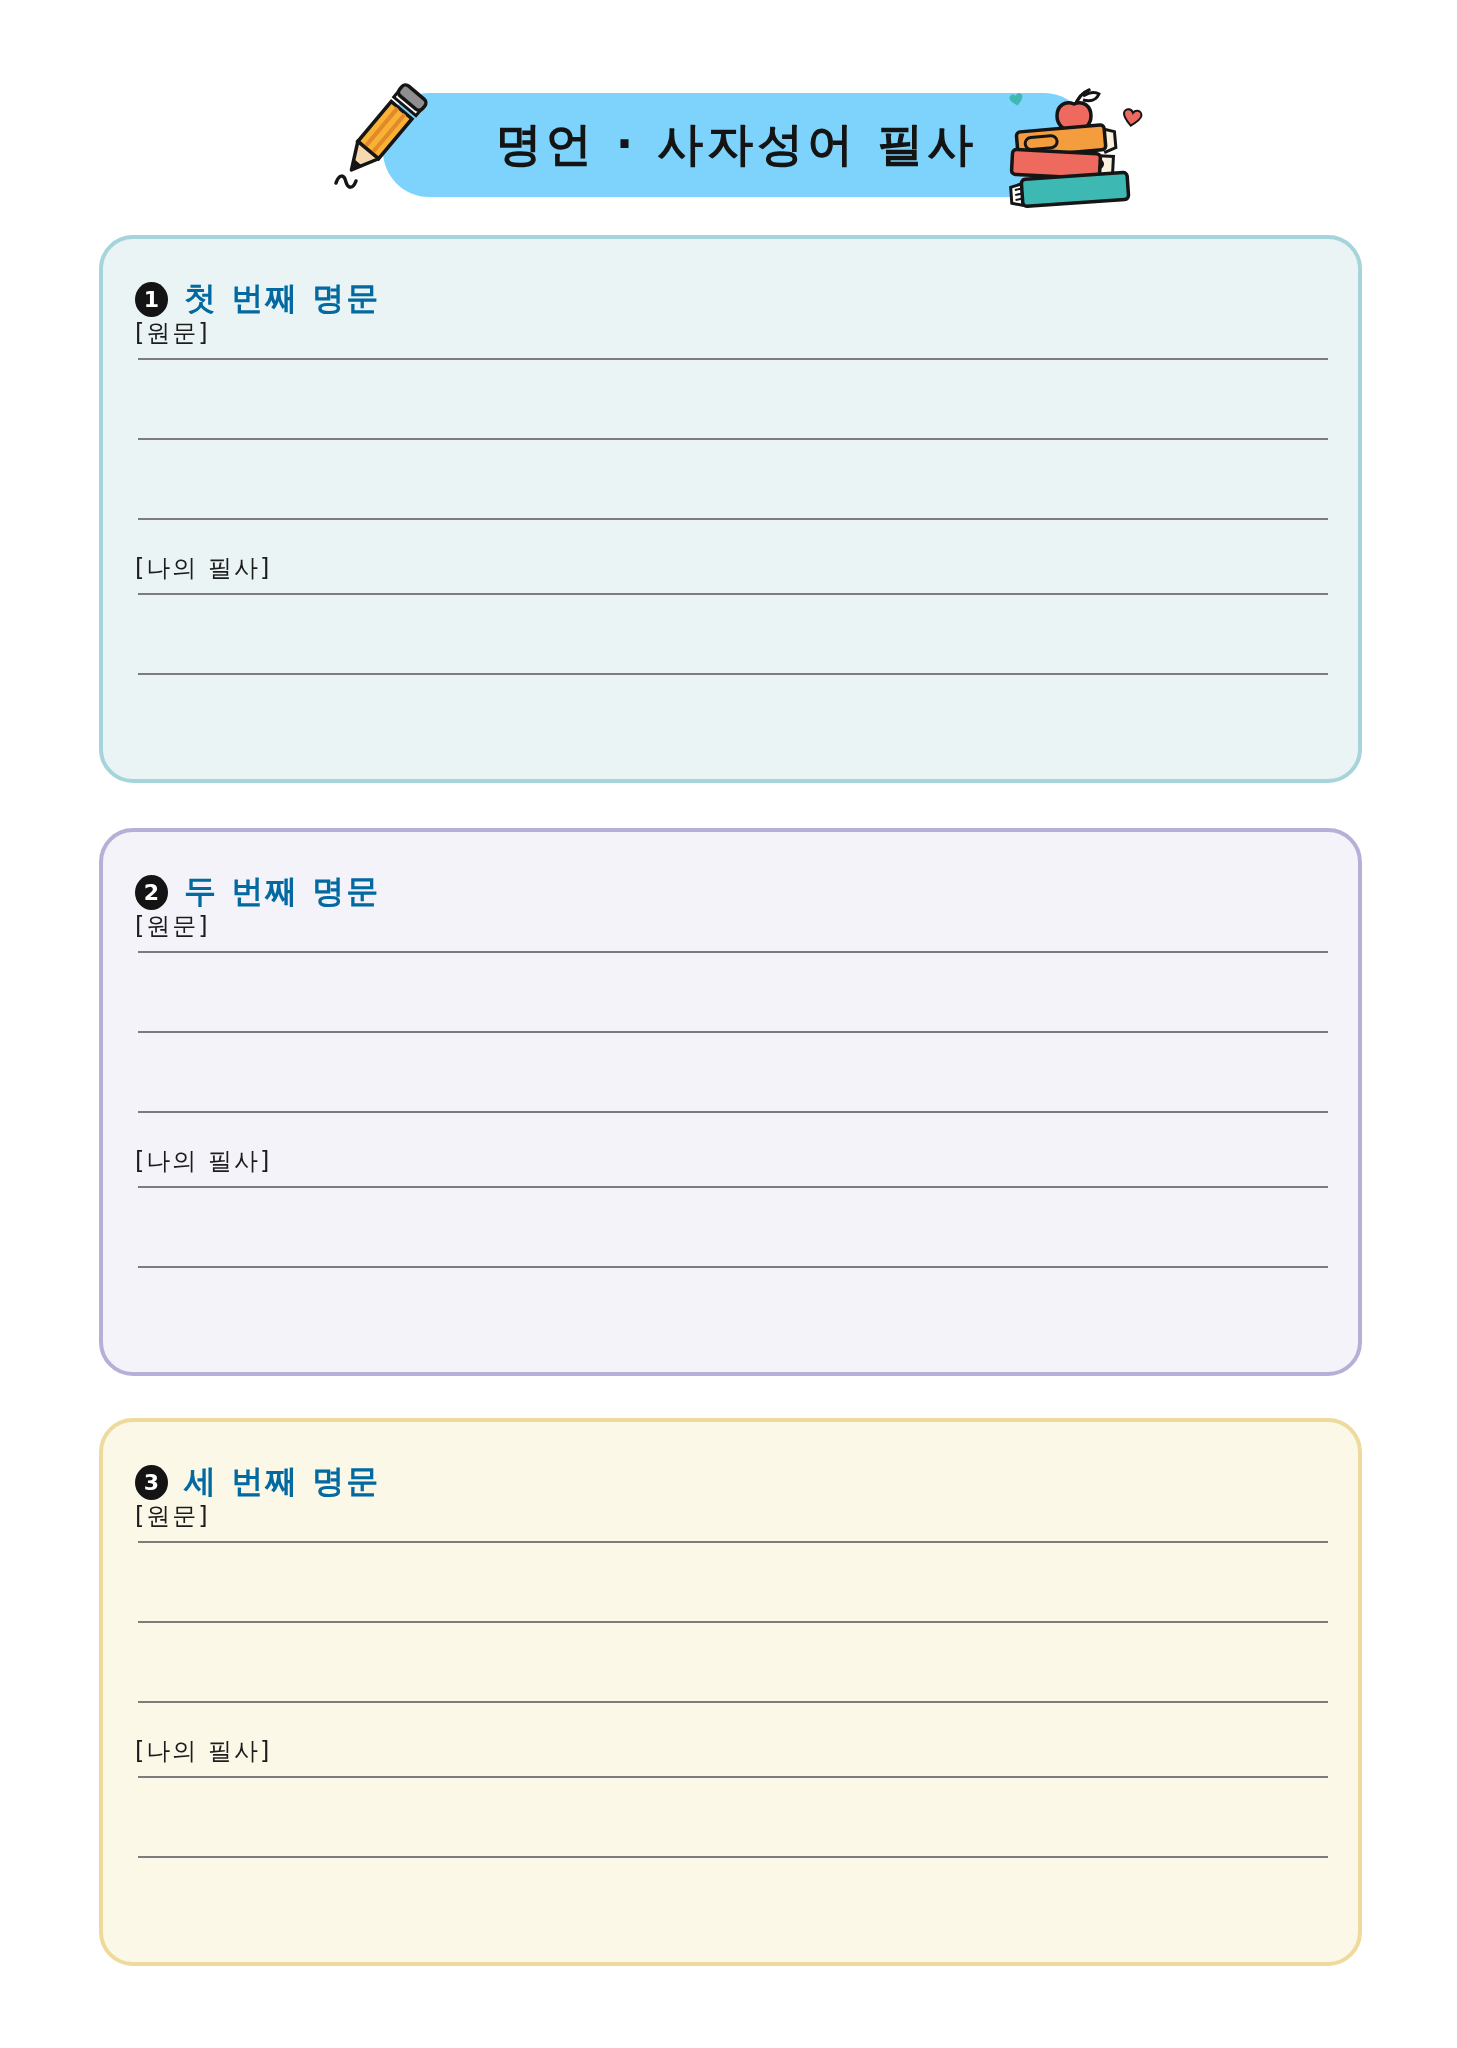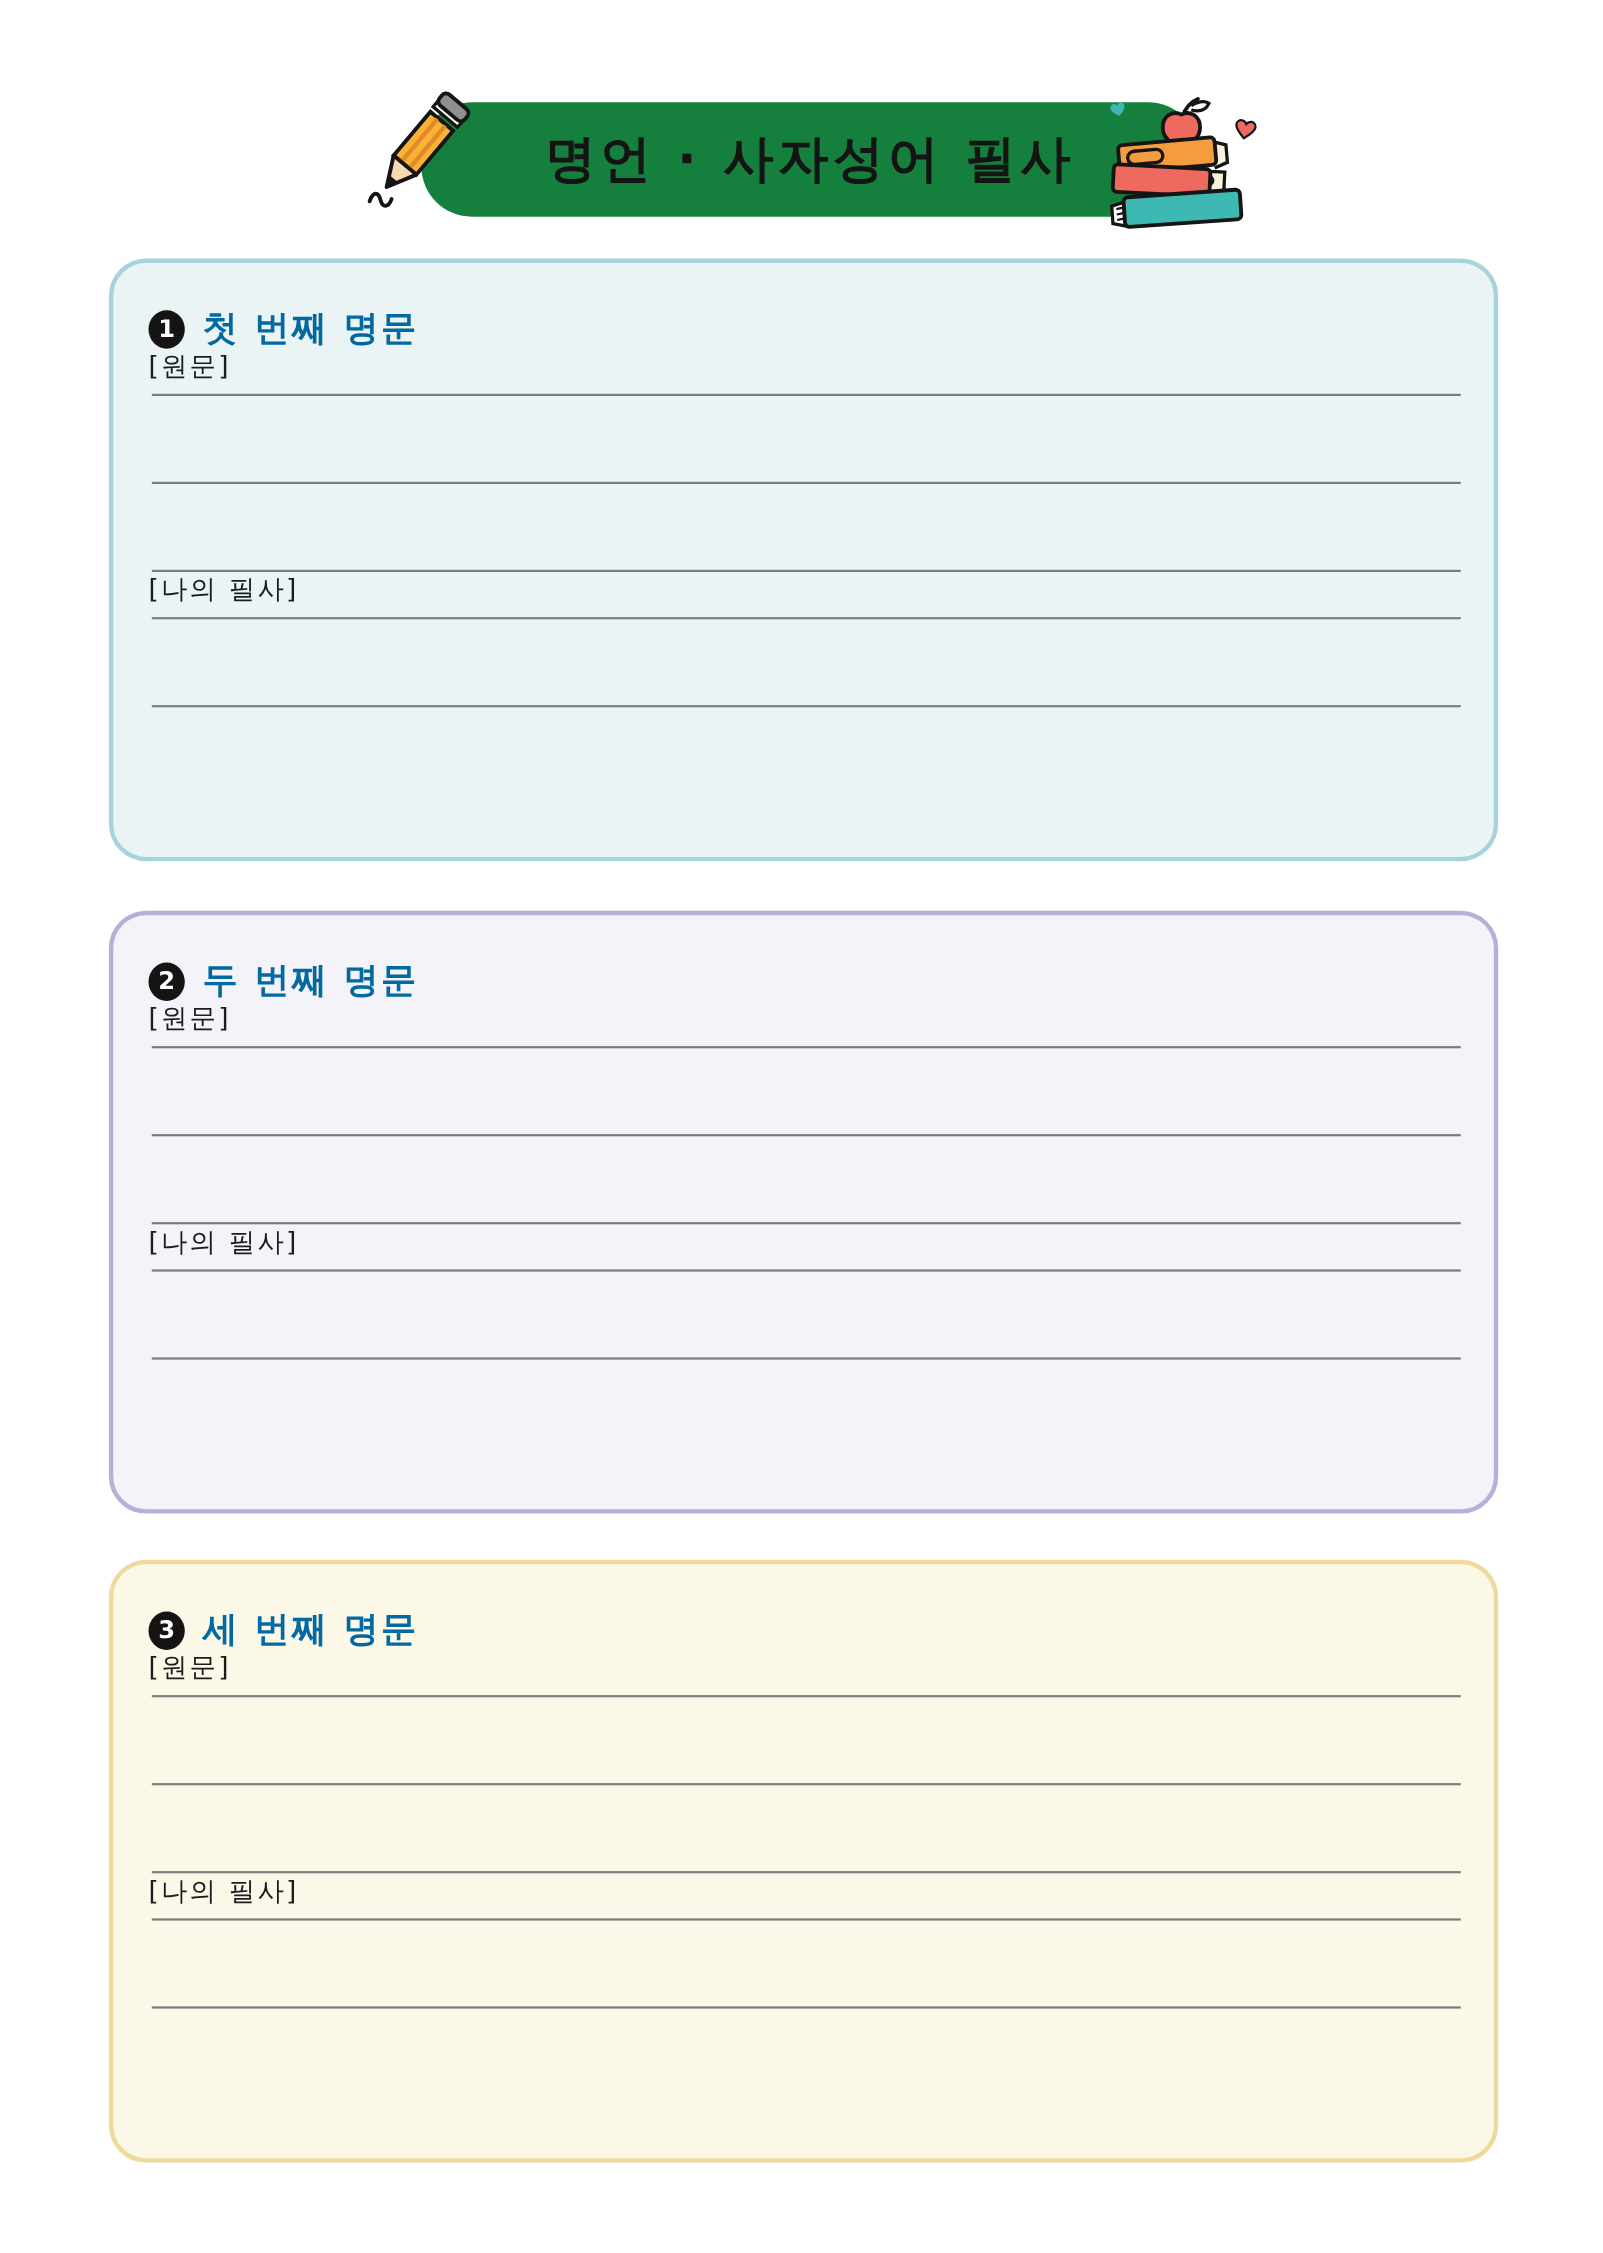--- a/index.html
+++ b/index.html
@@ -10,21 +10,21 @@
     width:1457px; height:2048px;
     font-family:"DejaVu Sans", sans-serif;
     color:#161616;
     overflow:hidden;
   }
 
   
   .header-pill {
     position:absolute; left:383px; top:93px;
     width:707px; height:104px;
-    background:#15803d;
+    background:#7dd3fc;
     border-radius:46px;
     display:flex; align-items:center; justify-content:center;
   }
   .page-title {
     font-size:46px; font-weight:bold; letter-spacing:4px;
     color:#141414; white-space:nowrap;
   }
   .pencil-wrap {
     position:absolute; left:322px; top:80px;
     width:120px; height:118px; z-index:3;
@@ -56,21 +56,21 @@
   .card-title {
     font-size:32px; font-weight:bold; letter-spacing:2px; color:#0369a1;
     white-space:nowrap;
   }
 
   .field-label {
     height:30px;
     font-size:24px; letter-spacing:2px; color:#1c1c1c;
     white-space:nowrap;
   }
-  .field-label.copy { }
+  .field-label.copy { margin-top:32px; }
 
   .wline {
     margin-left:3px;
     border-bottom:2px solid #7c7c7c;
   }
   .wline.first { height:13px; }
   .wline.rest  { height:80px; }
 
   .value-text { font-size:24px; color:#1c1c1c; }
 </style>

